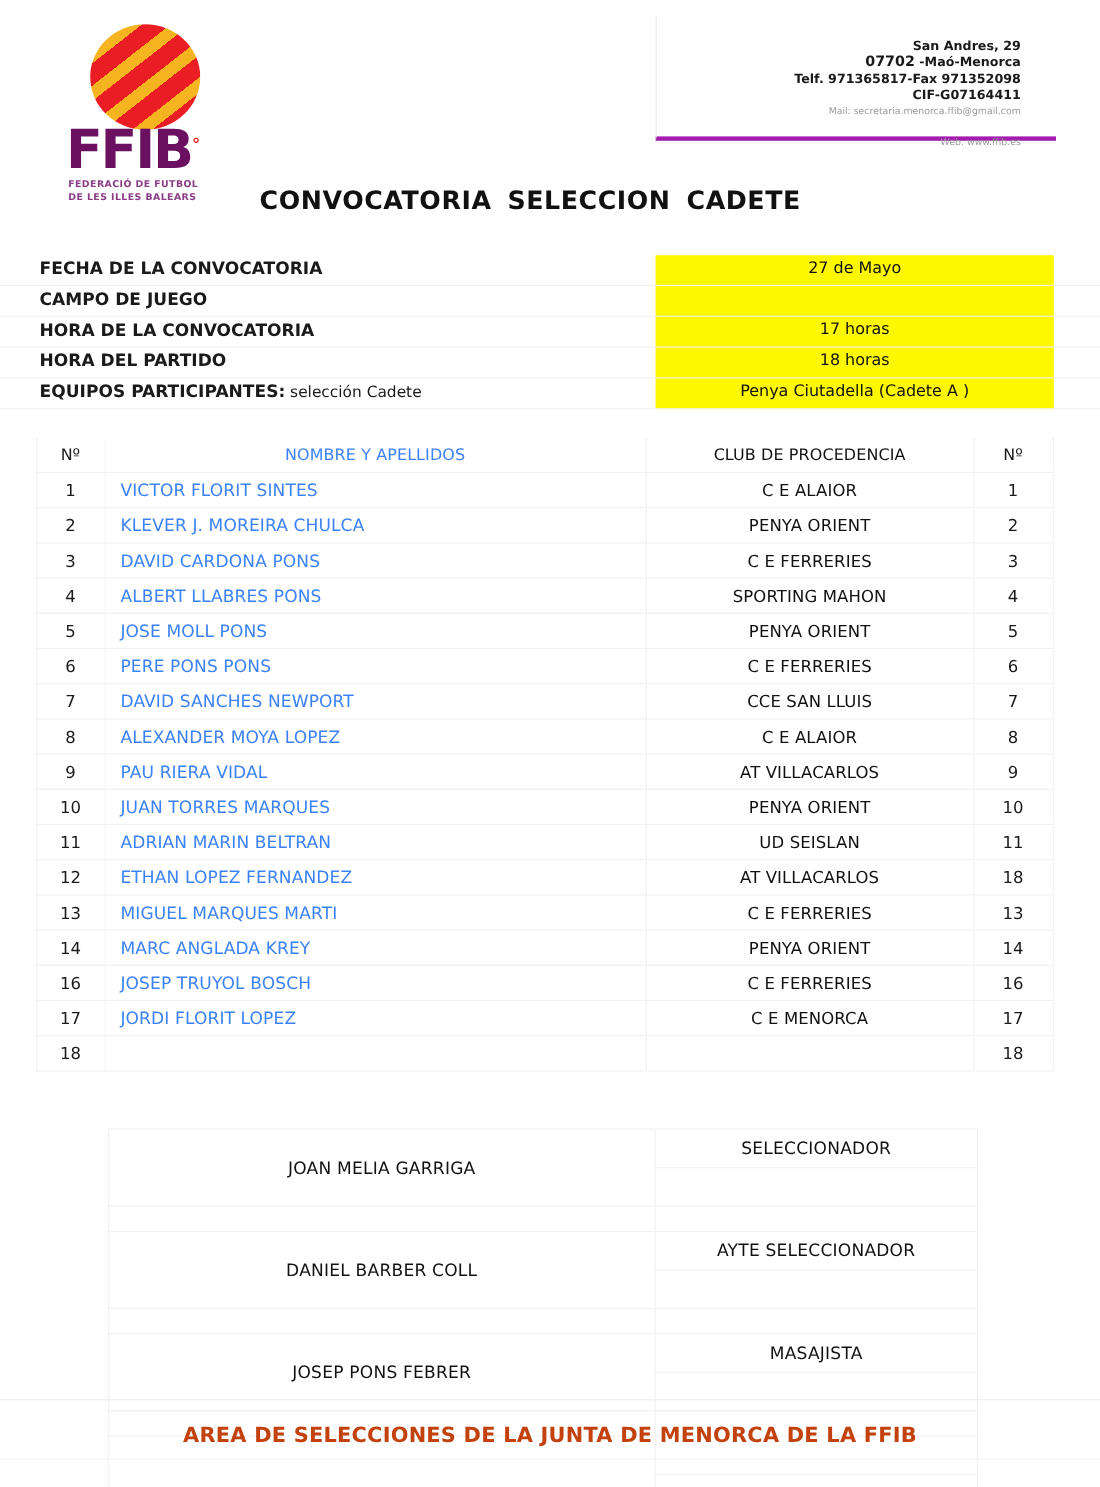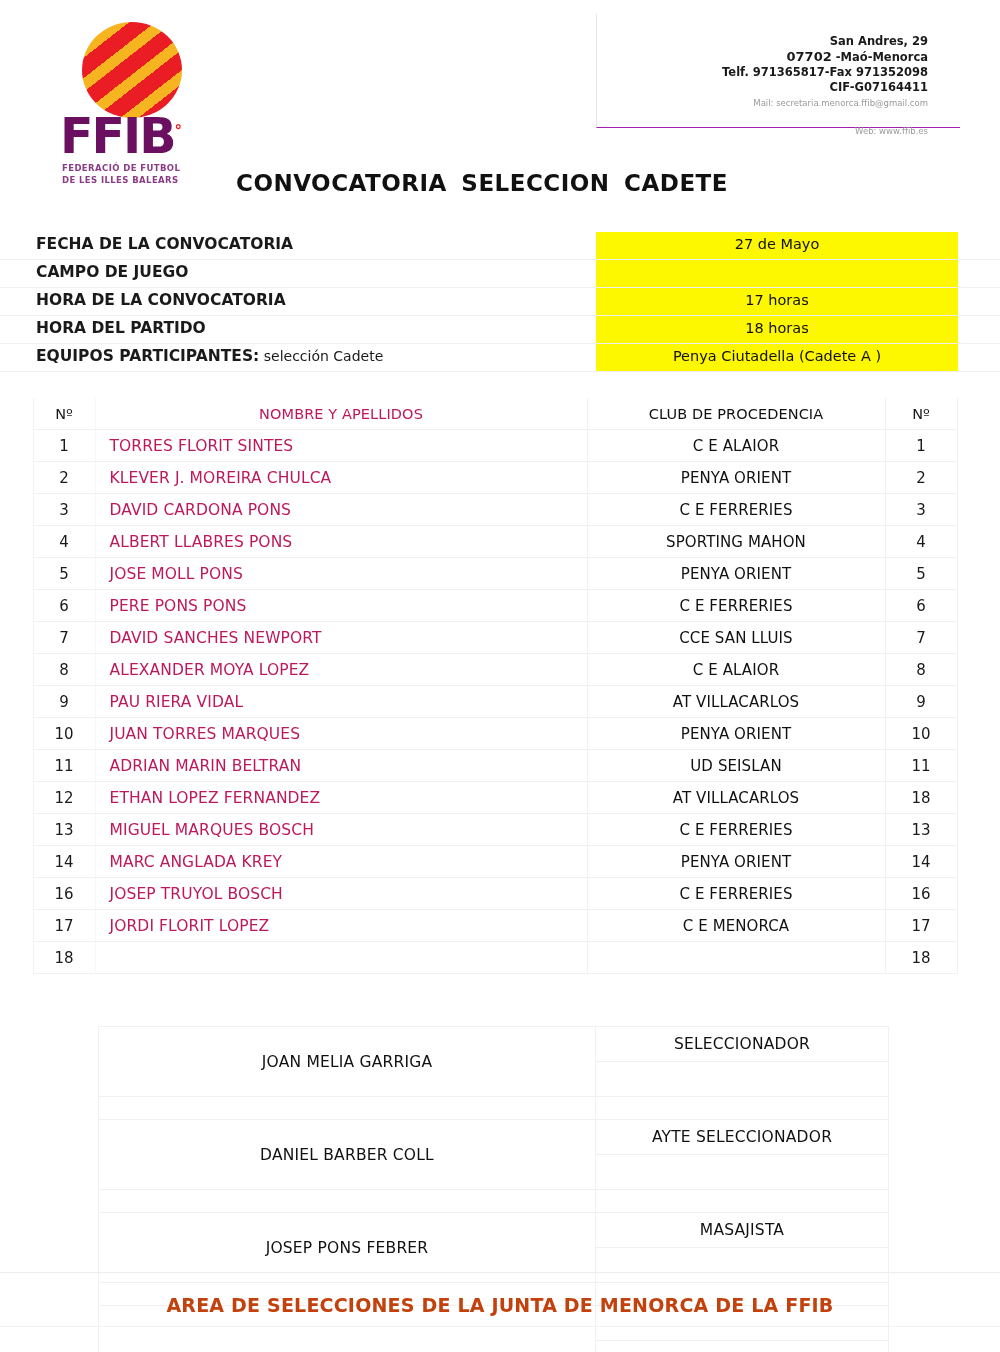--- a/index.html
+++ b/index.html
@@ -86,21 +86,21 @@
   #logo-sub2 { top: 153px; }
 
   
   #address-box {
     position: absolute;
     left: 596px;
     top: 14px;
     width: 364px;
     height: 114px;
     border-left: 1px solid #e8e8e8;
-    border-bottom: 1px solid #a21caf;
+    border-bottom: 4px solid #a21caf;
     box-sizing: border-box;
     text-align: right;
     padding-right: 32px;
     padding-top: 20px;
   }
   .addr-line {
     font-family: "DejaVu Sans", sans-serif;
     font-size: 11.5px;
     font-weight: bold;
     color: #1a1a1a;
@@ -214,21 +214,21 @@
     text-align: center;
     font-size: 15px;
     color: #1a1a1a;
     border-left: 1px solid #f1f1f1;
     border-right: 1px solid #f7f7f7;
   }
   .cell-name {
     text-align: left;
     padding-left: 14px !important;
     font-size: 15.5px;
-    color: #be185d;
+    color: #3b82f6;
     letter-spacing: 0.1px;
   }
   .cell-club {
     text-align: center;
     font-size: 15px;
     color: #111111;
     border-left: 1px solid #f1f1f1;
     letter-spacing: 0.1px;
   }
   .cell-num2 {
@@ -376,21 +376,21 @@
             <td class="cell-pad"></td>
             <td class="cell-num">Nº</td>
             <td class="cell-name">NOMBRE Y APELLIDOS</td>
             <td class="cell-club">CLUB DE PROCEDENCIA</td>
             <td class="cell-num2">Nº</td>
             <td class="cell-pad"></td>
           </tr>
           <tr>
             <td class="cell-pad"></td>
             <td class="cell-num">1</td>
-            <td class="cell-name">TORRES FLORIT SINTES</td>
+            <td class="cell-name">VICTOR FLORIT SINTES</td>
             <td class="cell-club">C E ALAIOR</td>
             <td class="cell-num2">1</td>
             <td class="cell-pad"></td>
           </tr>
           <tr>
             <td class="cell-pad"></td>
             <td class="cell-num">2</td>
             <td class="cell-name">KLEVER J. MOREIRA CHULCA</td>
             <td class="cell-club">PENYA ORIENT</td>
             <td class="cell-num2">2</td>
@@ -472,21 +472,21 @@
             <td class="cell-pad"></td>
             <td class="cell-num">12</td>
             <td class="cell-name">ETHAN LOPEZ FERNANDEZ</td>
             <td class="cell-club">AT VILLACARLOS</td>
             <td class="cell-num2">18</td>
             <td class="cell-pad"></td>
           </tr>
           <tr>
             <td class="cell-pad"></td>
             <td class="cell-num">13</td>
-            <td class="cell-name">MIGUEL MARQUES BOSCH</td>
+            <td class="cell-name">MIGUEL MARQUES MARTI</td>
             <td class="cell-club">C E FERRERIES</td>
             <td class="cell-num2">13</td>
             <td class="cell-pad"></td>
           </tr>
           <tr>
             <td class="cell-pad"></td>
             <td class="cell-num">14</td>
             <td class="cell-name">MARC ANGLADA KREY</td>
             <td class="cell-club">PENYA ORIENT</td>
             <td class="cell-num2">14</td>

